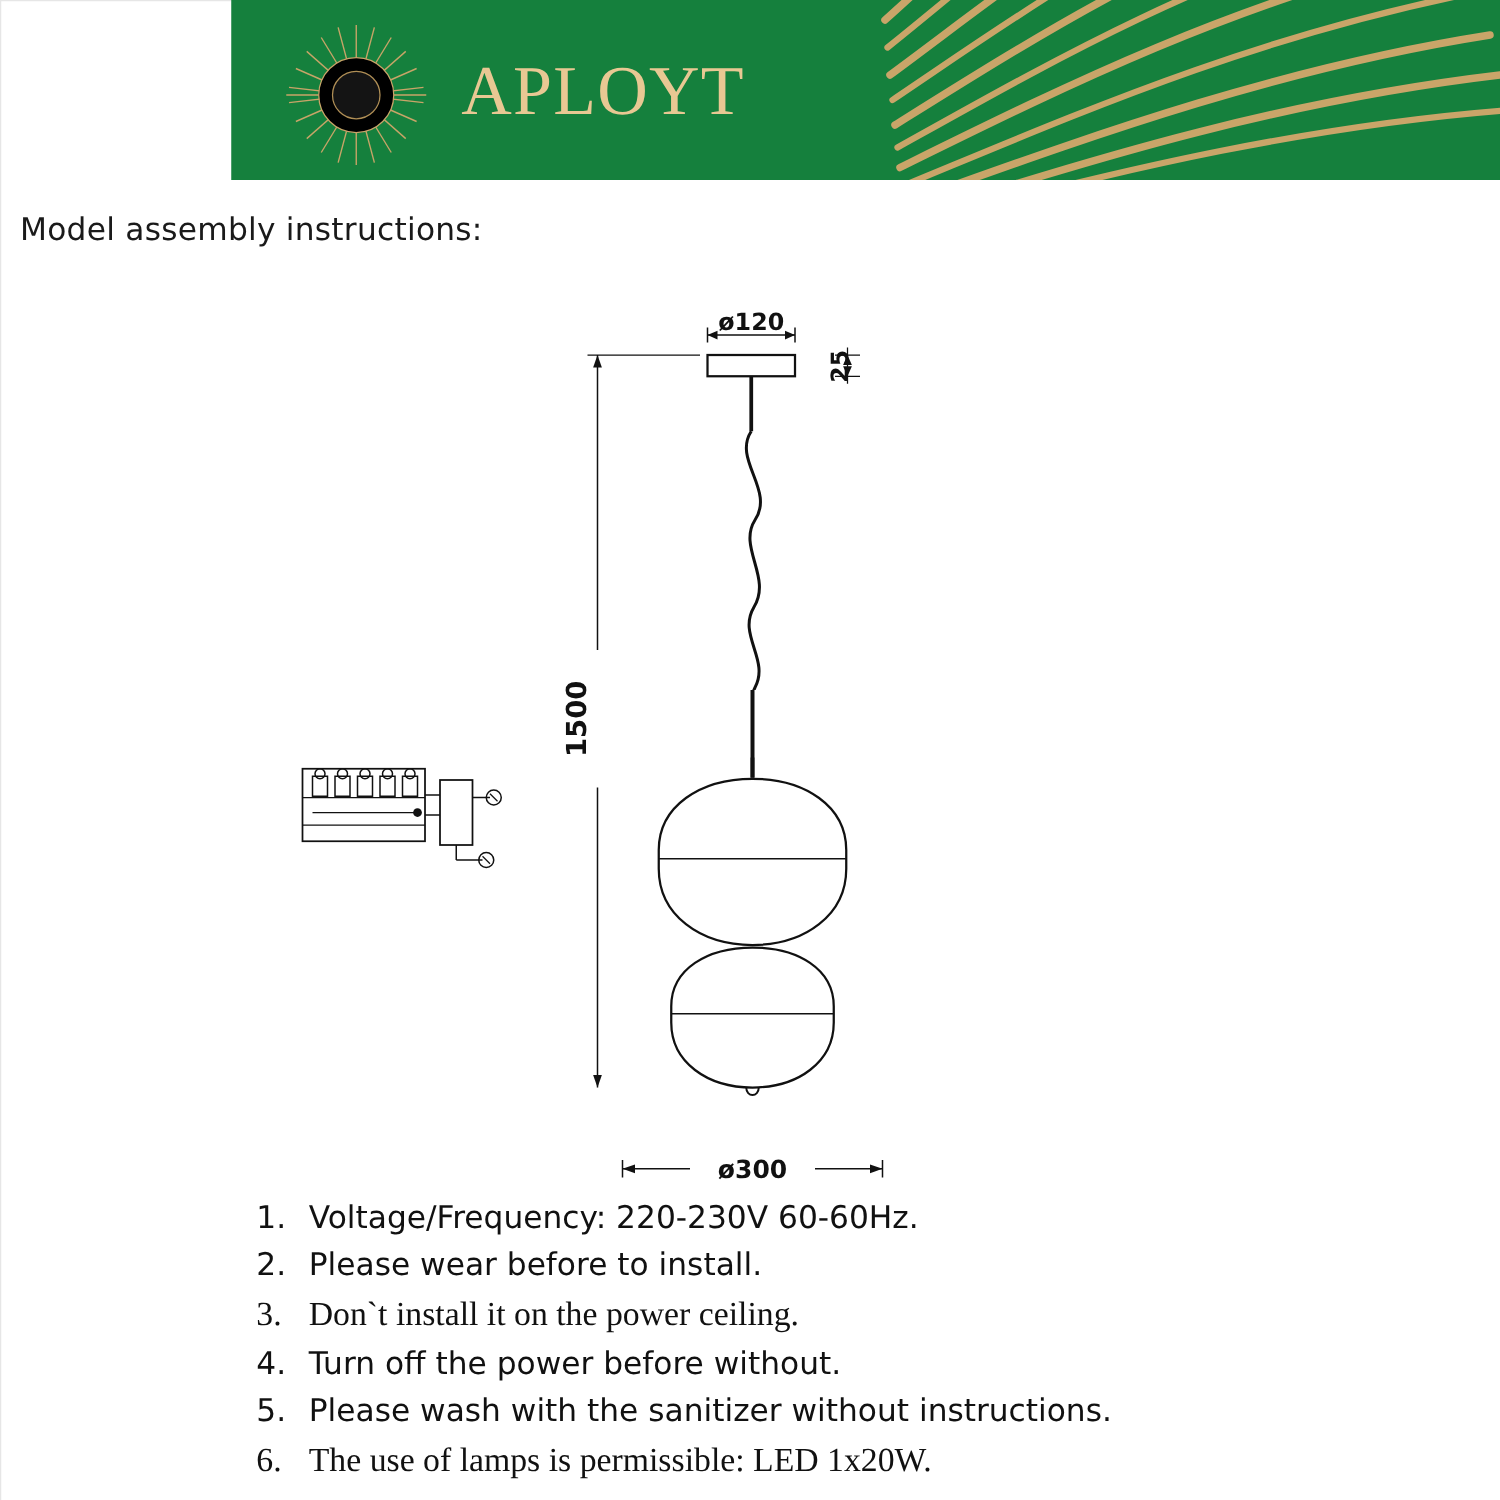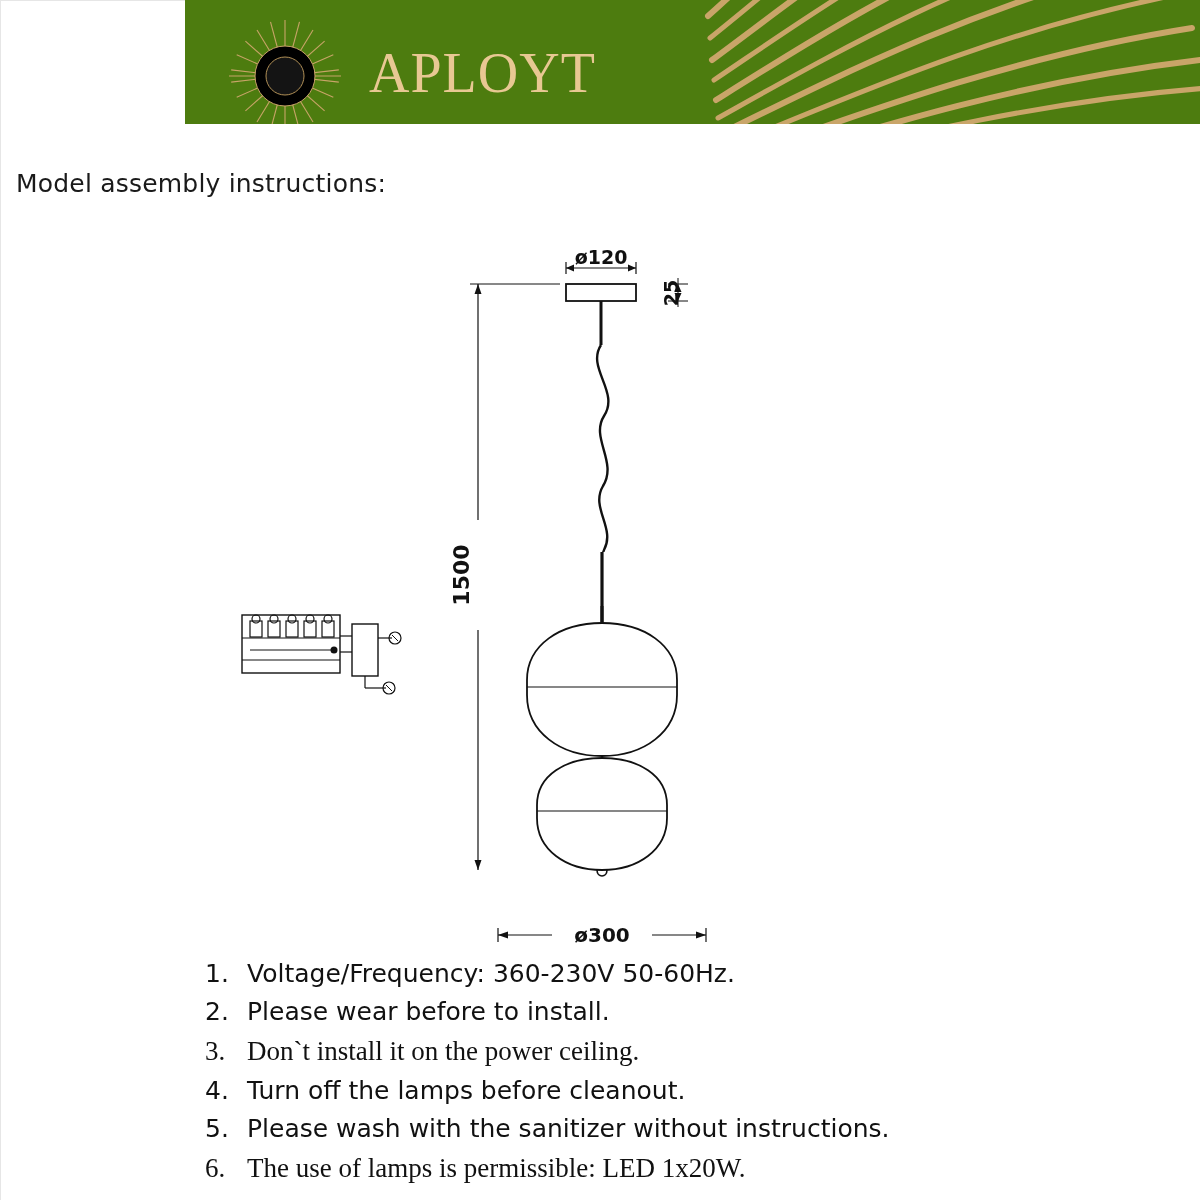--- a/index.html
+++ b/index.html
@@ -23,22 +23,22 @@
     height: 1200px;
     background: #fff;
   }
 
   
   .header {
     position: absolute;
     left: 185px;
     top: 0;
     width: 1015px;
-    height: 124px;
-    background: #4d7c0f;
+    height: 144px;
+    background: #15803d;
     overflow: hidden;
   }
   .brand-wrap {
     position: absolute;
     left: 40px;
     top: 0;
     height: 152px;
     display: flex;
     align-items: center;
     gap: 24px;
@@ -290,33 +290,33 @@
       <text x="601" y="24" text-anchor="middle" font-family="DejaVu Sans, sans-serif" font-size="19" fill="#111">ø120</text>
       <text x="678" y="53" text-anchor="middle" font-family="DejaVu Sans, sans-serif" font-size="19" fill="#111" transform="rotate(-90 678 53)">25</text>
       <text x="469" y="335" text-anchor="middle" font-family="DejaVu Sans, sans-serif" font-size="22" fill="#111" transform="rotate(-90 469 335)">1500</text>
       <text x="602" y="702" text-anchor="middle" font-family="DejaVu Sans, sans-serif" font-size="20" fill="#111">ø300</text>
     </svg>
   </div>
 
   <div class="instructions">
     <div class="inst-row">
       <span class="inst-num">1.</span>
-      <span class="inst-text">Voltage/Frequency: 360-230V 50-60Hz.</span>
+      <span class="inst-text">Voltage/Frequency: 220-230V 60-60Hz.</span>
     </div>
     <div class="inst-row">
       <span class="inst-num">2.</span>
       <span class="inst-text">Please wear before to install.</span>
     </div>
     <div class="inst-row inst-serif">
       <span class="inst-num">3.</span>
       <span class="inst-text">Don`t install it on the power ceiling.</span>
     </div>
     <div class="inst-row">
       <span class="inst-num">4.</span>
-      <span class="inst-text">Turn off the lamps before cleanout.</span>
+      <span class="inst-text">Turn off the power before without.</span>
     </div>
     <div class="inst-row">
       <span class="inst-num">5.</span>
       <span class="inst-text">Please wash with the sanitizer without instructions.</span>
     </div>
     <div class="inst-row inst-serif">
       <span class="inst-num">6.</span>
       <span class="inst-text">The use of lamps is permissible: LED 1x20W.</span>
     </div>
   </div>

